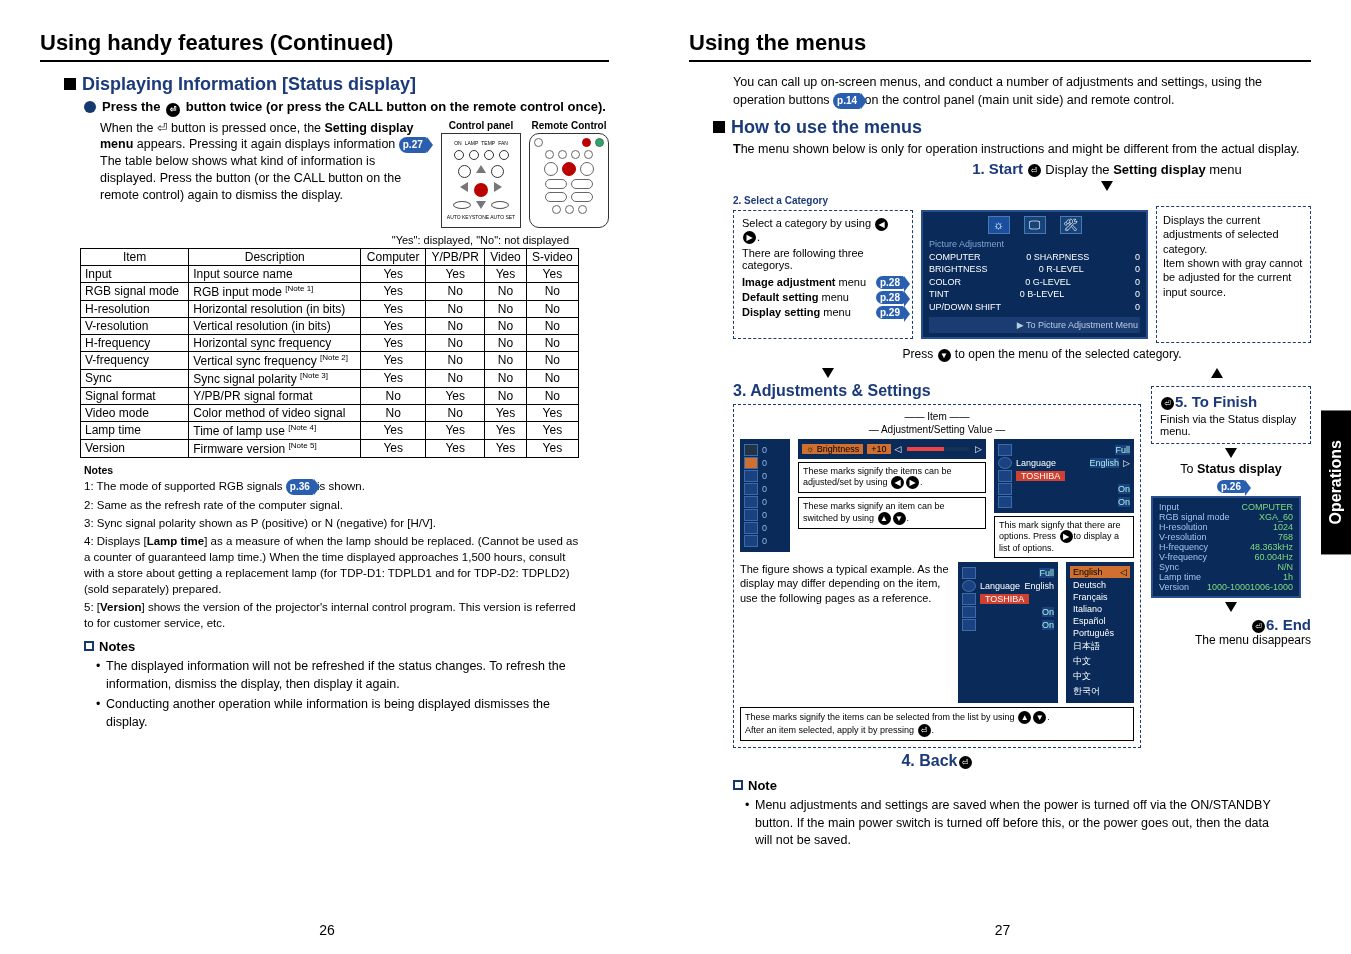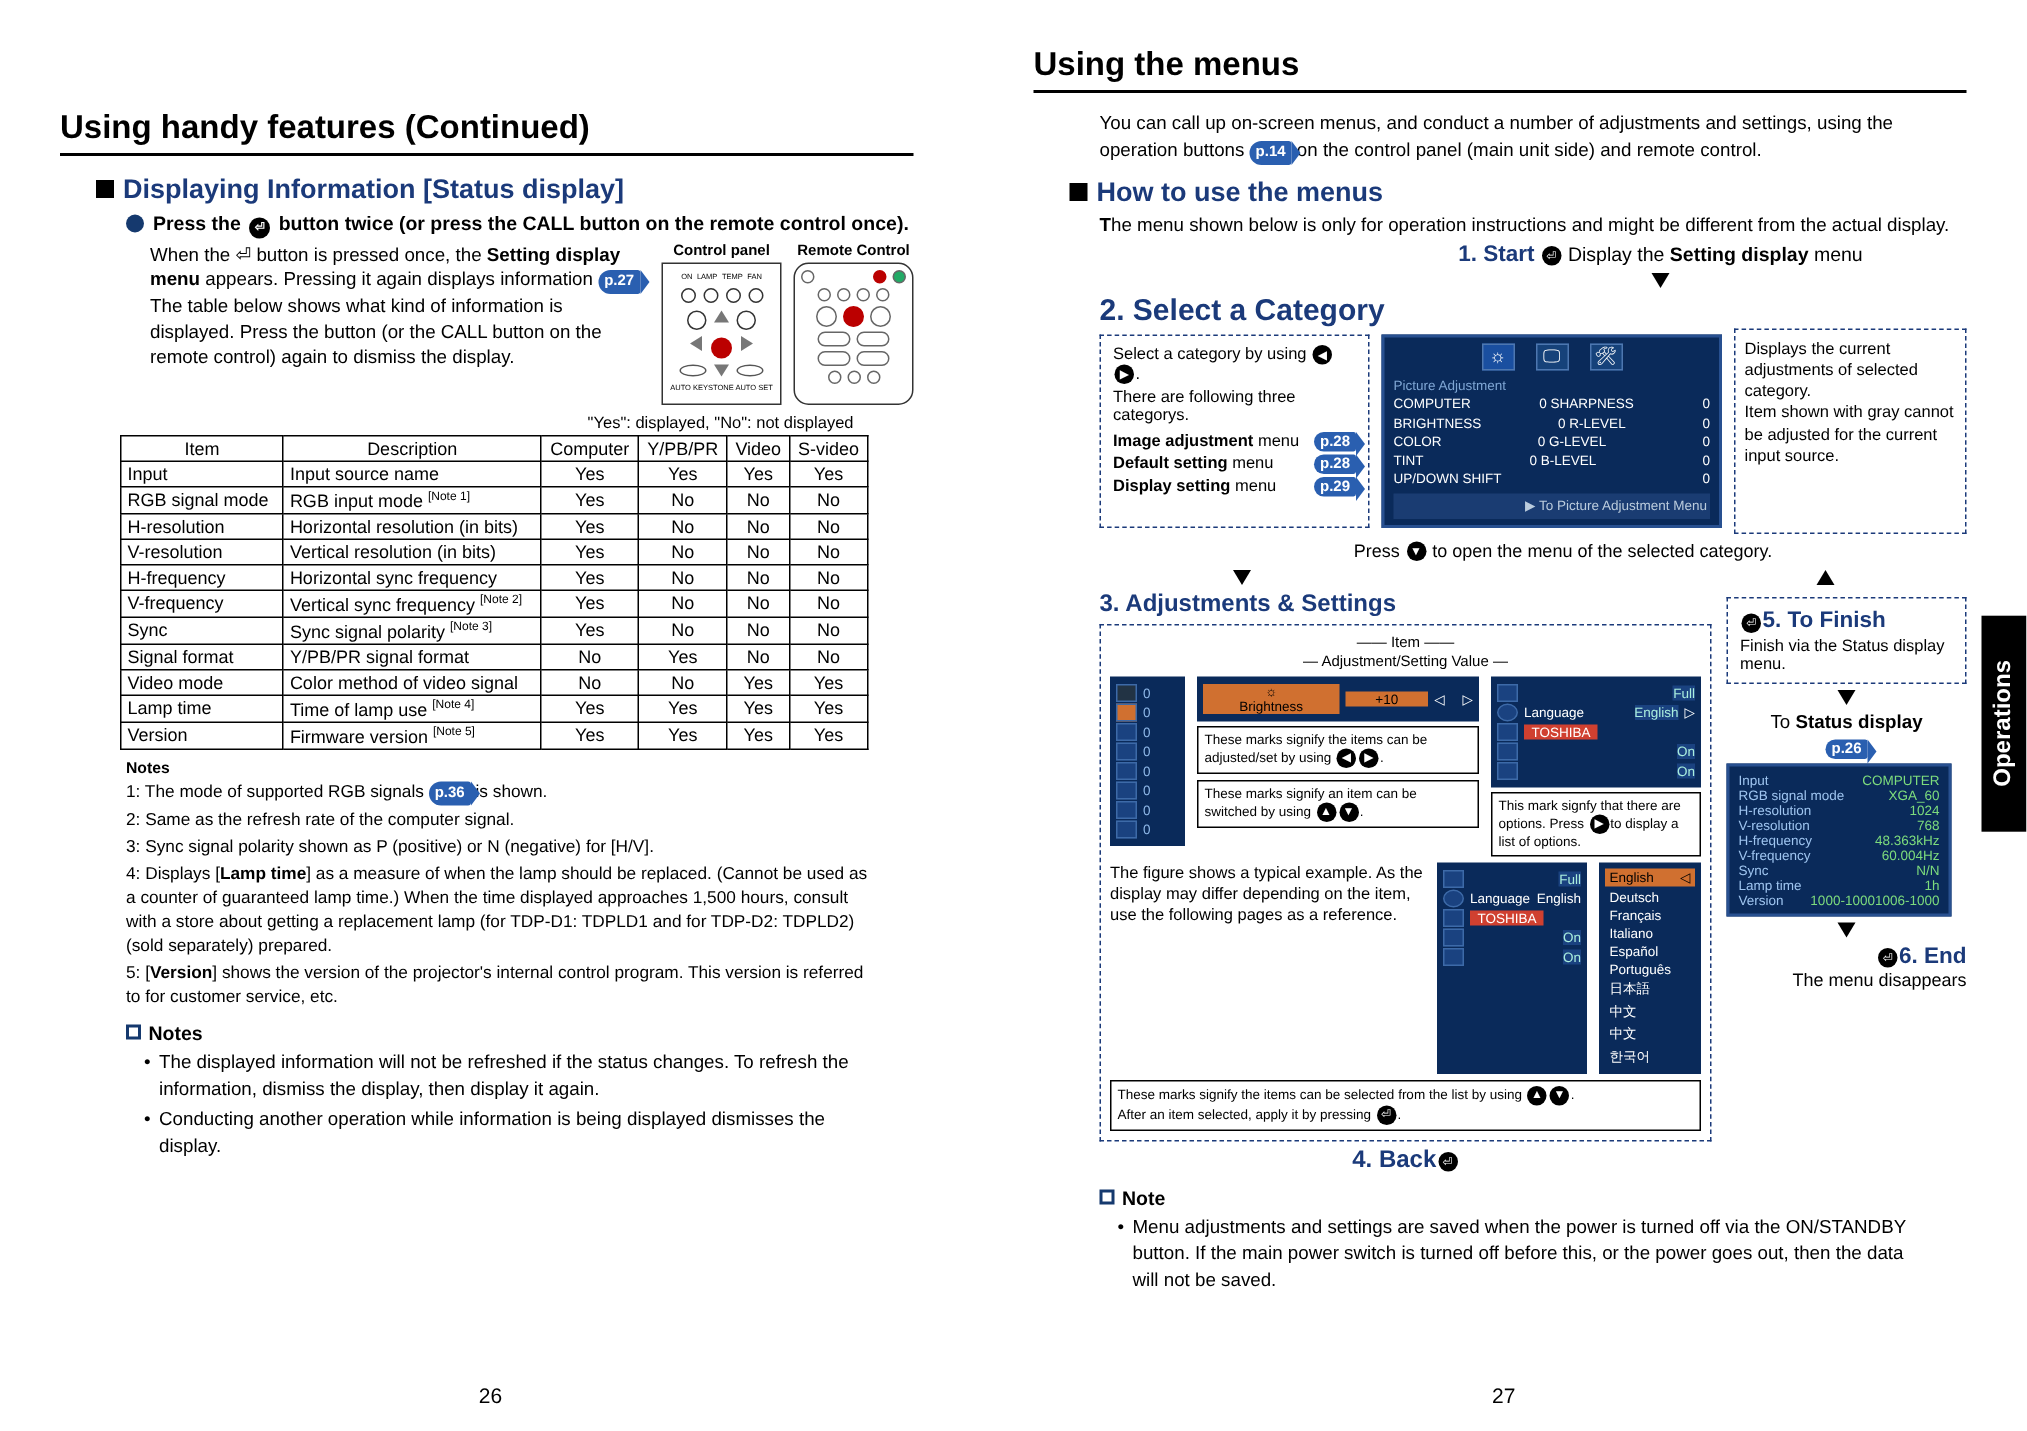--- a/index.html
+++ b/index.html
@@ -8,21 +8,21 @@
     font-size: 12px;
     color: #000;
     background: #fff;
     width: 1351px;
     height: 954px;
     padding: 30px 40px 10px 40px;
     display: flex;
     gap: 70px;
   }
   .col { flex: 1; position: relative; }
-  .col-left { padding-right: 5px; margin-top: 42px; }
+  .col-left { padding-right: 5px; }
   .col-right { padding-left: 5px; }
   h1 { font-size: 22px; font-weight: bold; margin-bottom: 12px; border-bottom: 2px solid #000; padding-bottom: 4px;}
   h2 { font-size: 18px; font-weight: bold; color: #1b3a7a; margin: 6px 0 4px 24px; }
   h2 .sq { display:inline-block; width:12px; height:12px; background:#000; margin-right:6px; position:relative; top:0px;}
   .intro { margin: 0 0 8px 44px; font-size: 12.5px; }
   .bullet-row { margin: 4px 0 4px 44px; font-weight: bold; font-size: 13px; display:flex; align-items:flex-start; }
   .bullet-row .dot { width:12px;height:12px;border-radius:50%;background:#15396e;margin-right:6px;margin-top:2px;flex:none;}
   .bullet-row .btn-icon { display:inline-flex;width:14px;height:14px;border-radius:50%;background:#000;color:#fff;align-items:center;justify-content:center;font-size:8px;margin:0 2px;position:relative;top:1px;}
   .body-text { margin: 4px 0 6px 60px; font-size: 12.5px; line-height: 1.35; }
   .body-flex { display:flex; align-items:flex-start; gap:8px; margin-left:60px;}
@@ -72,21 +72,21 @@
   .menu-sim .hdr { color:#7fa6d4; font-size:9px;}
   .menu-sim .icons {display:flex;gap:14px;justify-content:center;margin-bottom:4px;}
   .menu-sim .ic {width:22px;height:18px;background:#16427a;border:1px solid #4d77b0;display:flex;align-items:center;justify-content:center;font-size:12px;}
   .menu-sim .foot{background:#1a3c72;margin-top:3px;padding:2px;text-align:right;color:#bcd;}
   .adj-wrap{display:flex; gap:8px; align-items:flex-start;}
   .adj-left{flex:1;}
   .adj-sim{background:#0a2a5a;color:#fff;font-size:9px;padding:4px;}
   .adj-sim .arow{display:flex;align-items:center;gap:4px;margin:1px 0;}
   .adj-sim .aicon{width:14px;height:12px;background:#1a4280;border:1px solid #3d6aa8;}
   .adj-sim .aval{width:14px;text-align:left;color:#8fb8e8;}
-  .adj-sim .hl{background:#d07030;color:#000;padding:0 20px;text-align:center;}
+  .adj-sim .hl{background:#d07030;color:#000;padding:0 4px;}
   .adj-sim .hlred{background:#d04030;color:#fff;padding:0 5px;}
   .adj-sim .sel{background:#1a4280;color:#aed;}
   .tiny-note{border:1px solid #000;font-size:9px;padding:3px 4px;line-height:1.2;}
   .arrow-down{width:0;height:0;border-left:6px solid transparent;border-right:6px solid transparent;border-top:10px solid #000;margin:4px auto;}
   .arrow-up{width:0;height:0;border-left:6px solid transparent;border-right:6px solid transparent;border-bottom:10px solid #000;margin:4px auto;}
   .status-disp{background:#0a2a5a;color:#fff;border:2px solid #285090;padding:4px 6px;font-size:9px;width:150px;}
   .status-disp .srow{display:flex;justify-content:space-between;}
   .status-disp .lab{color:#9fc5f0;}
   .status-disp .valr{color:#7ddc7d;text-align:right;}
   .circle-btn{display:inline-flex;width:13px;height:13px;border-radius:50%;background:#000;color:#fff;align-items:center;justify-content:center;font-size:8px;vertical-align:middle;margin:0 1px;}
@@ -312,21 +312,21 @@
 
   <div style="margin-left:44px;">
 
     <div style="text-align:center;margin-left:170px;font-size:13px;">
       <span class="step-blue">1. Start</span>
       <span class="circle-btn">⏎</span>
       <span> Display the </span><b>Setting display</b><span> menu</span>
       <div class="arrow-down"></div>
     </div>
 
-    <div class="step-blue" style="font-size:20px;">2. Select a Category</div>
+    <div class="step-blue" style="font-size:10px;">2. Select a Category</div>
     <div style="display:flex;gap:8px;align-items:stretch;">
       <div class="flowbox" style="flex:0 0 180px;">
         <div><span>Select a category by using </span><span class="circle-btn">◀</span><span class="circle-btn">▶</span><span>.</span></div>
         <div style="margin:3px 0 5px 0;">There are following three categorys.</div>
         <div style="display:flex;justify-content:space-between;margin:2px 0;">
             <span><b>Image adjustment</b><span> menu</span></span>
             <span class="pref">p.28</span>
           </div>
         <div style="display:flex;justify-content:space-between;margin:2px 0;">
             <span><b>Default setting</b><span> menu</span></span>

